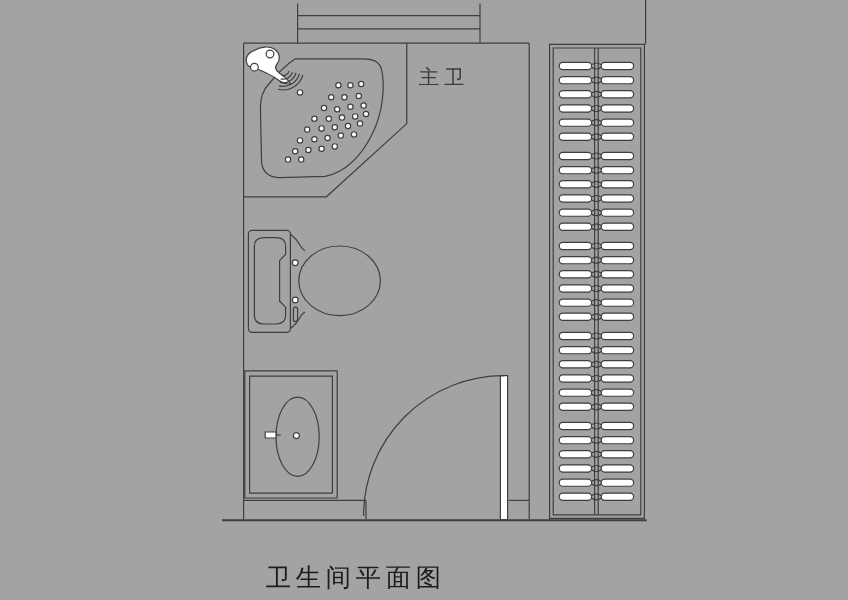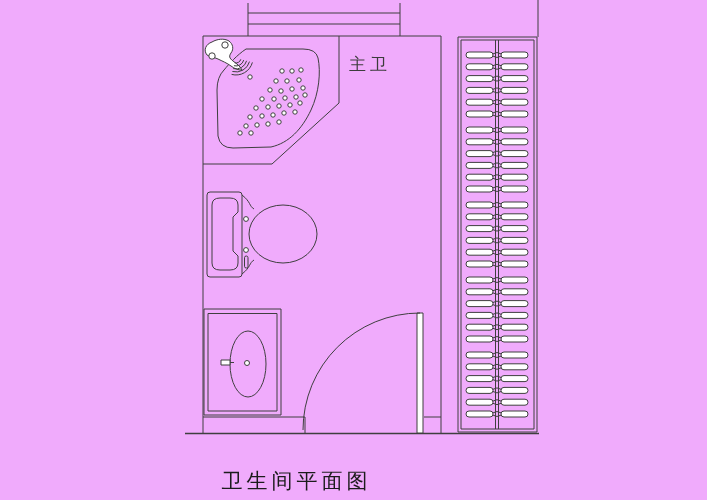--- a/index.html
+++ b/index.html
@@ -1,16 +1,16 @@
 <!DOCTYPE html>
 <html><head>
 <meta charset="utf-8">
 <style>
   html,body{margin:0;padding:0;background:#ffffff;}
-  .stage{position:relative;width:707px;height:500px;background:#f0abfc;overflow:hidden;
+  .stage{position:relative;width:707px;height:500px;background:#a3a3a3;overflow:hidden;
          font-family:"Liberation Sans",sans-serif;}
   .plan-svg{position:absolute;left:0;top:0;}
   .room-label{position:absolute;left:349px;top:53px;font-size:17px;letter-spacing:4px;
               color:#3c3c3c;white-space:nowrap;}
   .caption{position:absolute;left:0;top:467px;width:593px;text-align:center;
            font-size:21px;letter-spacing:4px;color:#1c1c1c;}
   svg *{vector-effect:non-scaling-stroke;}
 </style>
 </head>
 <body>

